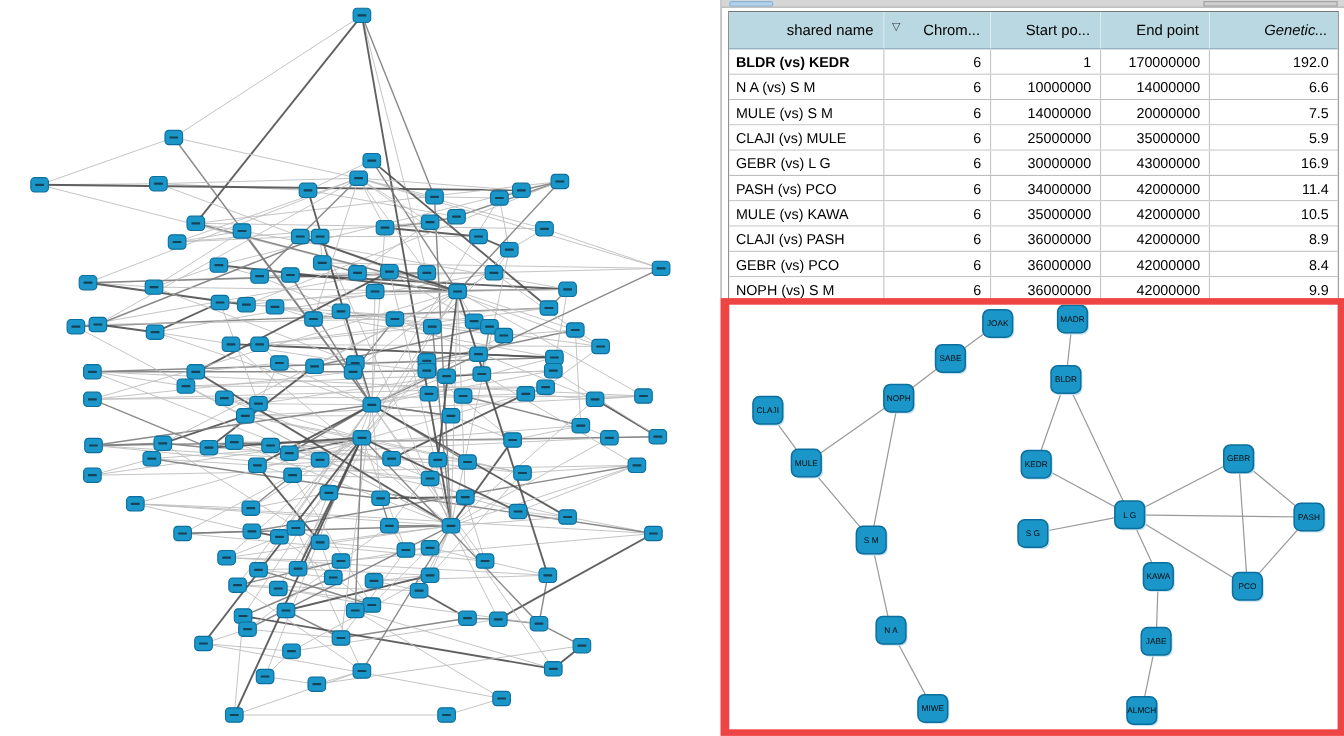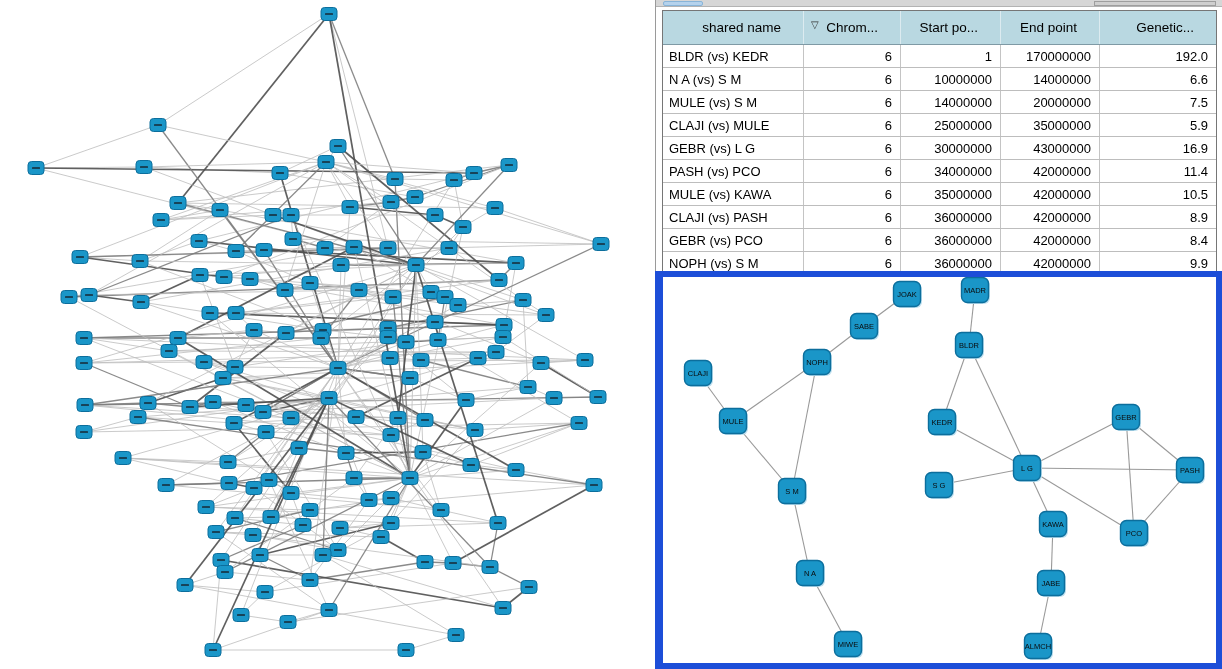--- a/index.html
+++ b/index.html
@@ -14,32 +14,32 @@
   #top-strip{position:absolute;left:0;top:0;width:567px;height:7px;background:#d6d6d6;
              border-bottom:1px solid #b3b3b3;box-sizing:border-box;}
   #strip-chip{position:absolute;left:7px;top:1px;width:40px;height:5px;background:#b5d2ec;
               border:1px solid #88b4d8;border-radius:2px;box-sizing:border-box;}
   #strip-thumb{position:absolute;left:438px;top:1px;width:122px;height:5px;background:#cfcfcf;
                border:1px solid #9e9e9e;box-sizing:border-box;}
   #attr-table{position:absolute;left:6px;top:10px;width:555px;border:1px solid #767676;
               background:#fff;box-sizing:border-box;}
   .thead{display:flex;height:33px;background:#b9d8e1;border-bottom:1px solid #7f9aa5;}
   .th{box-sizing:border-box;position:relative;display:flex;align-items:center;
-      justify-content:flex-end;padding-right:22px;font-size:13.5px;color:#000;
+      justify-content:flex-end;padding-right:9px;font-size:13.5px;color:#000;
       border-right:1px solid #dcebf0;}
   .th:last-child{border-right:none;}
   .filter-glyph{position:absolute;left:7px;top:9px;font-size:10px;color:#333;line-height:1;}
   .tr{display:flex;height:22px;background:#fff;border-bottom:1px solid #bdbdbd;}
   .tr:last-child{border-bottom:none;justify-content:space-between;}
   .td{box-sizing:border-box;display:flex;align-items:center;justify-content:flex-end;
       padding-right:8px;font-size:13px;color:#000;border-right:1px solid #c4c4c4;}
   .td:last-child{border-right:none;}
   .td.first{justify-content:flex-start;padding-left:6px;padding-right:2px;}
   
-  #bottom-panel{position:absolute;left:655px;top:271px;width:567px;height:398px;background:#1d4ed8;}
+  #bottom-panel{position:absolute;left:655px;top:271px;width:567px;height:398px;background:#ef4444;}
   #bottom-inner{position:absolute;left:8px;top:6px;width:553px;height:386px;background:#fff;}
   #bottom-inner svg{display:block;}
   .nodetext{font-family:"Liberation Sans",sans-serif;}
 </style>
 </head>
 <body>
 
 <div id="stage">
 
   <div id="left-panel">
@@ -747,27 +747,27 @@
           <div class="th" style="width: 97px;">
             <span class="filter-glyph">▽</span>
             <span>Chrom...</span>
           </div>
           <div class="th" style="width: 100px;">
             <span>Start po...</span>
           </div>
           <div class="th" style="width: 99px;">
             <span>End point</span>
           </div>
-          <div class="th" style="width: 116px;">
+          <div class="th" style="width: 116px; font-style: italic;">
             <span>Genetic...</span>
           </div>
         </div>
       <div class="tbody">
           <div class="tr">
-            <div class="td first" style="width: 141px;">BLDR (vs) KEDR</div>
+            <div class="td first" style="width: 141px; font-weight: bold;">BLDR (vs) KEDR</div>
             <div class="td" style="width: 97px;">6</div>
             <div class="td" style="width: 100px;">1</div>
             <div class="td" style="width: 99px;">170000000</div>
             <div class="td" style="width: 116px;">192.0</div>
           </div>
           <div class="tr">
             <div class="td first" style="width: 141px;">N A (vs) S M</div>
             <div class="td" style="width: 97px;">6</div>
             <div class="td" style="width: 100px;">10000000</div>
             <div class="td" style="width: 99px;">14000000</div>

